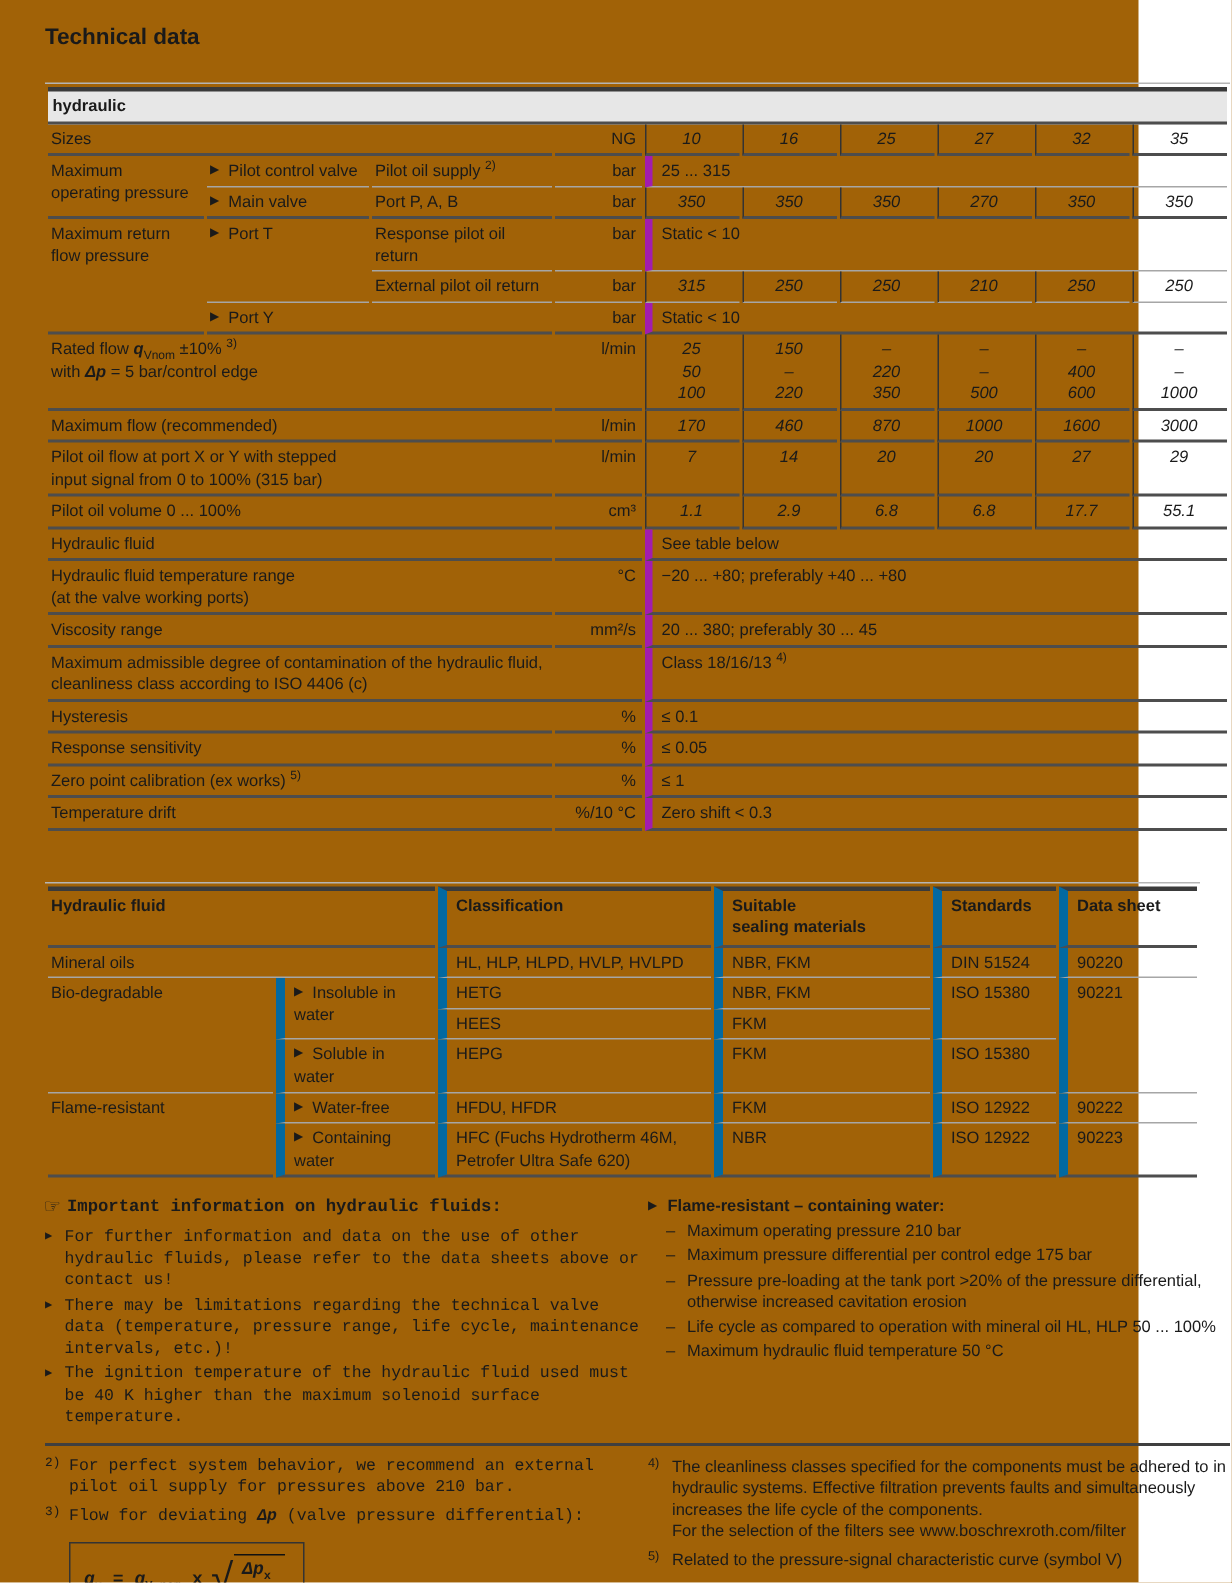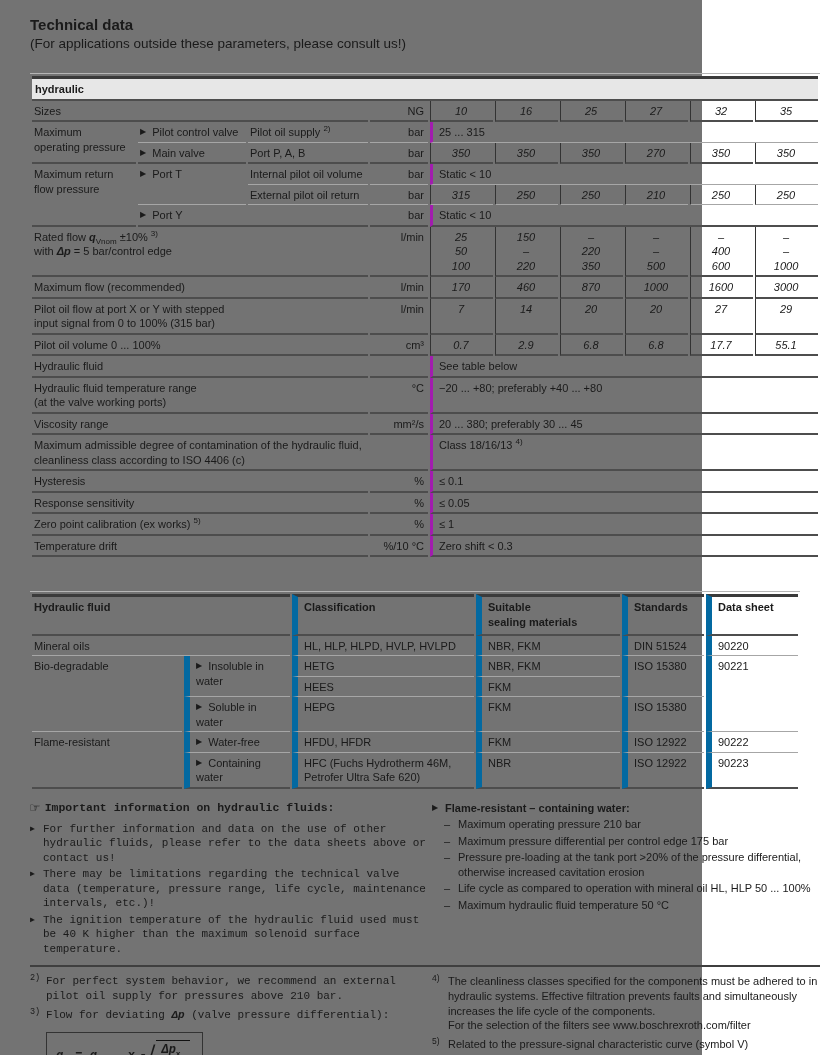--- a/index.html
+++ b/index.html
@@ -1,37 +1,37 @@
 <!DOCTYPE html>
 <html><head>
 <meta charset="utf-8">
 <style>
   html,body { margin:0; padding:0; background:#fff; }
   body { width:821px; height:1055px; font-family:"Liberation Sans", sans-serif; color:#1a1a1a; overflow:hidden; }
-  .page { position:relative; width:702px; height:1055px; background:#737373; }
+  .page { position:relative; width:759px; height:1055px; background:#a16207; }
   .content { padding:12px 0 0 30px; }
 
   .title { font-size:15px; font-weight:bold; margin:4px 0 3px; }
   .subtitle { font-size:13.5px; margin:0 0 0; }
 
   .hairline { border-top:1px solid #b5b5b5; margin-bottom:2px; }
   .hl1 { width:790px; margin-top:22px; }
   .hl2 { width:770px; margin-top:34px; }
 
   table.tbl { border-collapse:separate; border-spacing:2px 0; font-size:11px; table-layout:fixed; }
   #t1 { width:790px; }
   #t2 { width:770px; }
   .tbl td, .tbl th { padding:3px 4px 2px 2px; vertical-align:top; line-height:1.32; overflow:hidden; }
   td.hydr { background:#e7e7e7; font-weight:bold; border-top:3px solid #3a3a3a; border-bottom:2px solid #4d4d4d; padding-left:3px; }
   tr.l > td { border-bottom:1px solid #a6a6a6; }
   tr.s > td { border-bottom:2px solid #4d4d4d; }
   td.bs { border-bottom:2px solid #4d4d4d !important; }
   td.unit { text-align:right; white-space:nowrap; padding-right:4px; }
   td.val { text-align:center; border-left:1px solid #333;font-style:italic; }
-  td.vspan { text-align:left; border-left:3px solid #a21caf; padding-left:6px; }
+  td.vspan { text-align:left; border-left:5px solid #a21caf; padding-left:6px; }
   td.bl, th.bl { border-left:6px solid #0369a1; padding-left:6px; }
   #t2 th { text-align:left; font-weight:bold; border-top:3px solid #3a3a3a; border-bottom:2px solid #4d4d4d; padding-bottom:4px; }
   .tri { font-size:8px; display:inline-block; transform:translateY(-2px); margin-right:3px; }
   sup { font-size:8px; line-height:0; }
   sub { font-size:8px; line-height:0; }
   .bi { font-weight:bold; font-style:italic; }
 
   .cols { display:flex; width:790px; }
   .colL { width:398px;font-family:Liberation Mono, monospace; }
   .colR { width:392px; padding-left:4px; box-sizing:border-box; }
@@ -61,21 +61,20 @@
   .notice { background:#ebebeb; width:388px; margin-left:2px; margin-top:14px; padding:9px 14px 12px; box-sizing:border-box; font-size:11px; line-height:1.4; }
   .notice-head { font-weight:bold; margin-bottom:18px; }
   .lnk { color:inherit; }
 </style>
 </head>
 <body>
 
 <div class="page">
   <div class="content">
     <div class="title">Technical data</div>
-    <div class="subtitle">(For applications outside these parameters, please consult us!)</div>
 
     <div class="hairline hl1"></div>
     <table class="tbl" id="t1">
       <colgroup>
         <col style="width:104px">
           <col style="width:108px">
           <col style="width:120px">
           <col style="width:58px">
         <col style="width:63px">
           <col style="width:63px">
@@ -112,21 +111,21 @@
             <td class="val">350</td>
             <td class="val">350</td>
             <td class="val">350</td>
             <td class="val">270</td>
             <td class="val">350</td>
             <td class="val">350</td>
           </tr>
           <tr class="l">
             <td rowspan="3" class="lab bs">Maximum return<br>flow pressure</td>
             <td rowspan="2" class="lab"><span class="tri">▶</span> Port T</td>
-            <td class="lab">Internal pilot oil volume</td>
+            <td class="lab">Response pilot oil return</td>
             <td class="unit">bar</td>
             <td colspan="6" class="vspan">Static &lt; 10</td>
           </tr>
           <tr class="l">
             <td class="lab">External pilot oil return</td>
             <td class="unit">bar</td>
             <td class="val">315</td>
             <td class="val">250</td>
             <td class="val">250</td>
             <td class="val">210</td>
@@ -164,21 +163,21 @@
             <td class="val">7</td>
             <td class="val">14</td>
             <td class="val">20</td>
             <td class="val">20</td>
             <td class="val">27</td>
             <td class="val">29</td>
           </tr>
           <tr class="s">
             <td colspan="3" class="lab">Pilot oil volume 0 ... 100%</td>
             <td class="unit">cm³</td>
-            <td class="val">0.7</td>
+            <td class="val">1.1</td>
             <td class="val">2.9</td>
             <td class="val">6.8</td>
             <td class="val">6.8</td>
             <td class="val">17.7</td>
             <td class="val">55.1</td>
           </tr>
           <tr class="s">
             <td colspan="3" class="lab">Hydraulic fluid</td>
             <td class="unit"></td>
             <td colspan="6" class="vspan">See table below</td>

